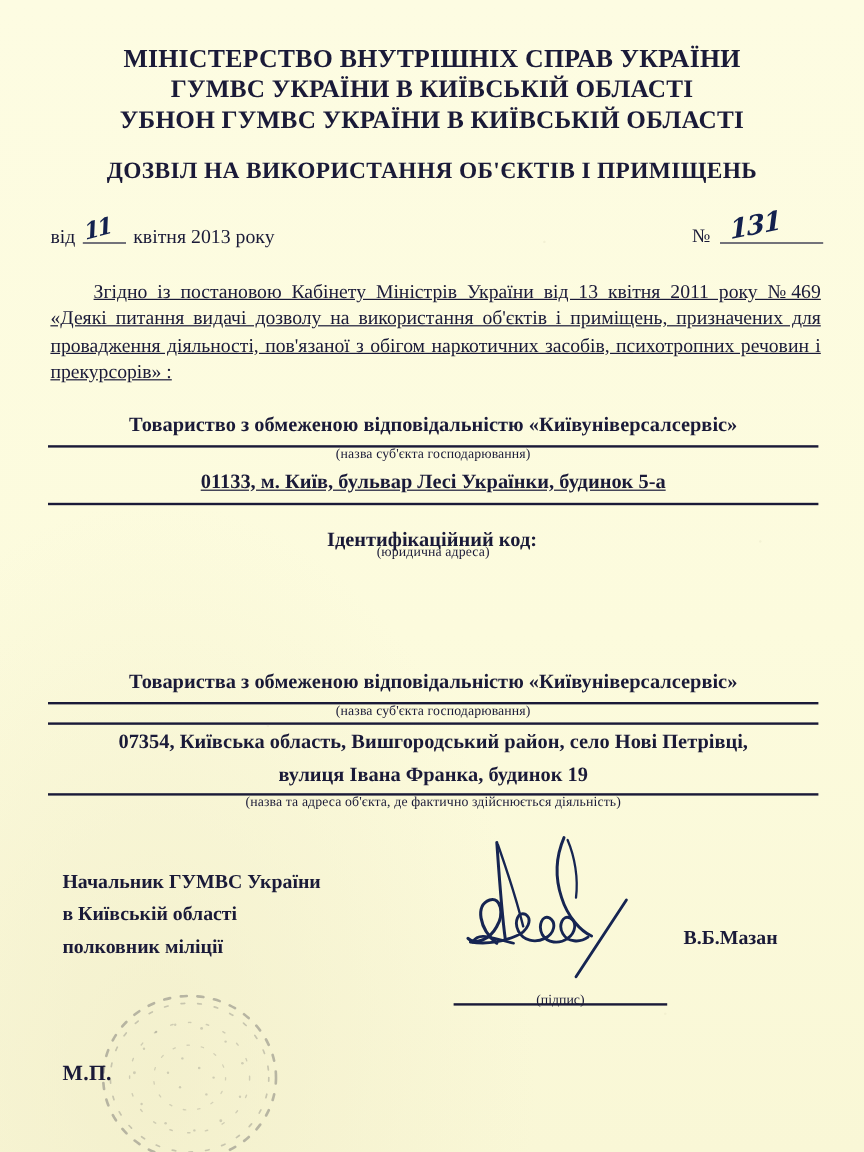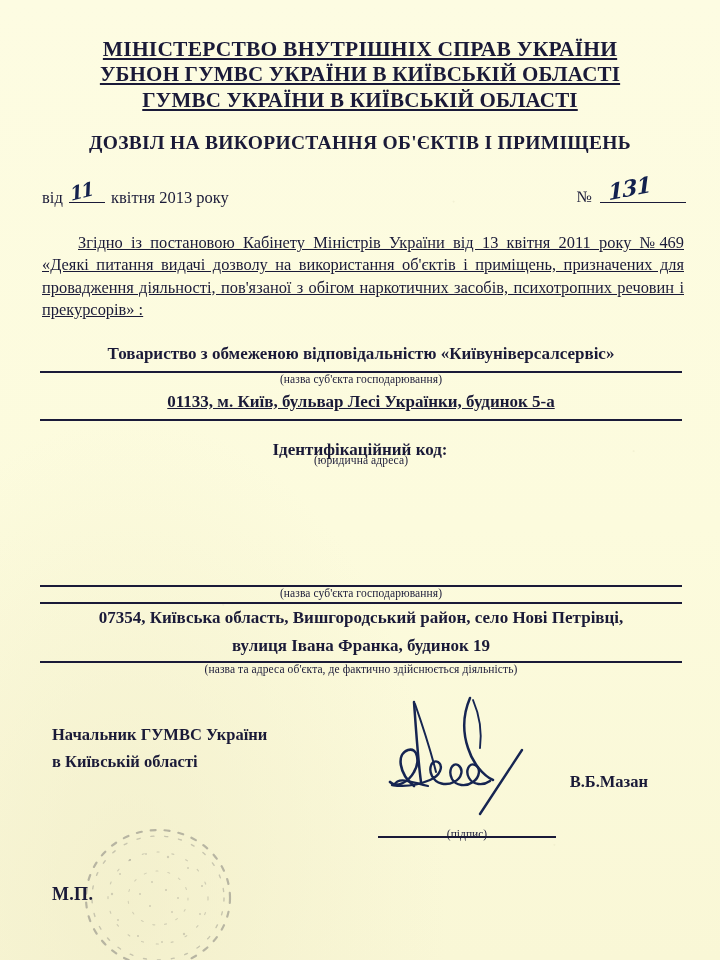--- a/index.html
+++ b/index.html
@@ -23,21 +23,20 @@
       radial-gradient(ellipse at 18% 94%, rgba(240,236,200,0.65) 0%, rgba(253,251,224,0) 38%),
       linear-gradient(180deg, #fdfce2 0%, #fcfbdd 55%, #f9f7d6 100%);
   }
 
   
   .hdr-block {
     position: absolute;
     left: 0;
     right: 0;
     text-align: center;
-    text-decoration: underline;
   }
   .hdr-line {
     font-weight: bold;
     letter-spacing: 0.2px;
     white-space: nowrap;
     line-height: 1.22;
   }
   .hdr-1 { font-size: 21.5px; }
   .hdr-2 { font-size: 21px; }
   .hdr-3 { font-size: 21px; }
@@ -248,22 +247,22 @@
       radial-gradient(circle at 77% 88%, rgba(170,165,130,0.26) 0.6px, transparent 1.4px);
   }
 </style>
 </head>
 <body>
 
 <div id="page">
 
   <div class="hdr-block" style="top:36px;">
     <div class="hdr-line hdr-1">МІНІСТЕРСТВО ВНУТРІШНІХ СПРАВ УКРАЇНИ</div>
+    <div class="hdr-line hdr-2">ГУМВС УКРАЇНИ В КИЇВСЬКІЙ ОБЛАСТІ</div>
     <div class="hdr-line hdr-3">УБНОН ГУМВС УКРАЇНИ В КИЇВСЬКІЙ ОБЛАСТІ</div>
-    <div class="hdr-line hdr-2">ГУМВС УКРАЇНИ В КИЇВСЬКІЙ ОБЛАСТІ</div>
   </div>
 
   <div class="doc-title" style="top:132px;">ДОЗВІЛ НА ВИКОРИСТАННЯ ОБ'ЄКТІВ І ПРИМІЩЕНЬ</div>
 
   <div class="daterow">
     <div class="date-left">
       <span>від</span>
       <span class="blank-day">
         <span class="hand hand-day">11</span>
         <span class="rule"></span>
@@ -285,31 +284,33 @@
   <div class="rule-h" style="top:371px;"></div>
   <div class="caption" style="top:373px;">(назва суб'єкта господарювання)</div>
 
   <div class="fieldval" style="top:392px;text-decoration:underline;">01133, м. Київ, бульвар Лесі Українки, будинок 5-а</div>
   <div class="rule-h" style="top:419px;"></div>
   <div class="caption" style="top:421px;margin-top:33px;">(юридична адреса)</div>
 
   <div class="centerbold" style="top:440px;">Ідентифікаційний код:</div>
 
 
+  <div class="fieldval" style="top:558px;">Товариства з обмеженою відповідальністю «Київуніверсалсервіс»</div>
   <div class="rule-h" style="top:585px;"></div>
   <div class="caption" style="top:587px;">(назва суб'єкта господарювання)</div>
 
   <div class="rule-h" style="top:602px;"></div>
   <div class="fieldval" style="top:608px;">07354, Київська область, Вишгородський район, село Нові Петрівці,</div>
   <div class="fieldval" style="top:636px;">вулиця Івана Франка, будинок 19</div>
   <div class="rule-h" style="top:661px;"></div>
   <div class="caption" style="top:663px;">(назва та адреса об'єкта, де фактично здійснюється діяльність)</div>
 
   <div class="sig-role" style="top:722px;">Начальник ГУМВС України</div>
   <div class="sig-role" style="top:749px;">в Київській області</div>
+  <div class="sig-role" style="top:776px;">полковник міліції</div>
 
   <svg class="sig-mark" viewBox="0 0 190 130">
     <g fill="none" stroke="#162552" stroke-linecap="round" stroke-linejoin="round">
       <path d="M62 96 C47 84 44 64 56 60 C66 57 68 72 62 82 C56 93 44 98 38 92" stroke-width="2.6"></path>
       <path d="M40 95 C52 97 66 95 78 90 C88 86 92 76 86 72 C80 69 76 78 80 86 C84 94 94 96 102 92 C110 88 112 79 106 75 C100 72 96 81 100 89 C104 96 114 97 121 92 C128 87 129 78 123 75 C117 72 113 81 117 88 C121 95 131 96 138 91" stroke-width="2.4"></path>
       <path d="M76 96 C58 92 47 86 42 95" stroke-width="2.2"></path>
       <path d="M69 92 C66 70 64 40 62 12" stroke-width="2.5"></path>
       <path d="M63 14 C70 34 78 58 84 82" stroke-width="2.0"></path>
       <path d="M118 8 C112 22 110 40 116 58 C121 74 132 86 141 90" stroke-width="2.5"></path>
       <path d="M121 10 C127 24 130 42 128 58" stroke-width="1.9"></path>

